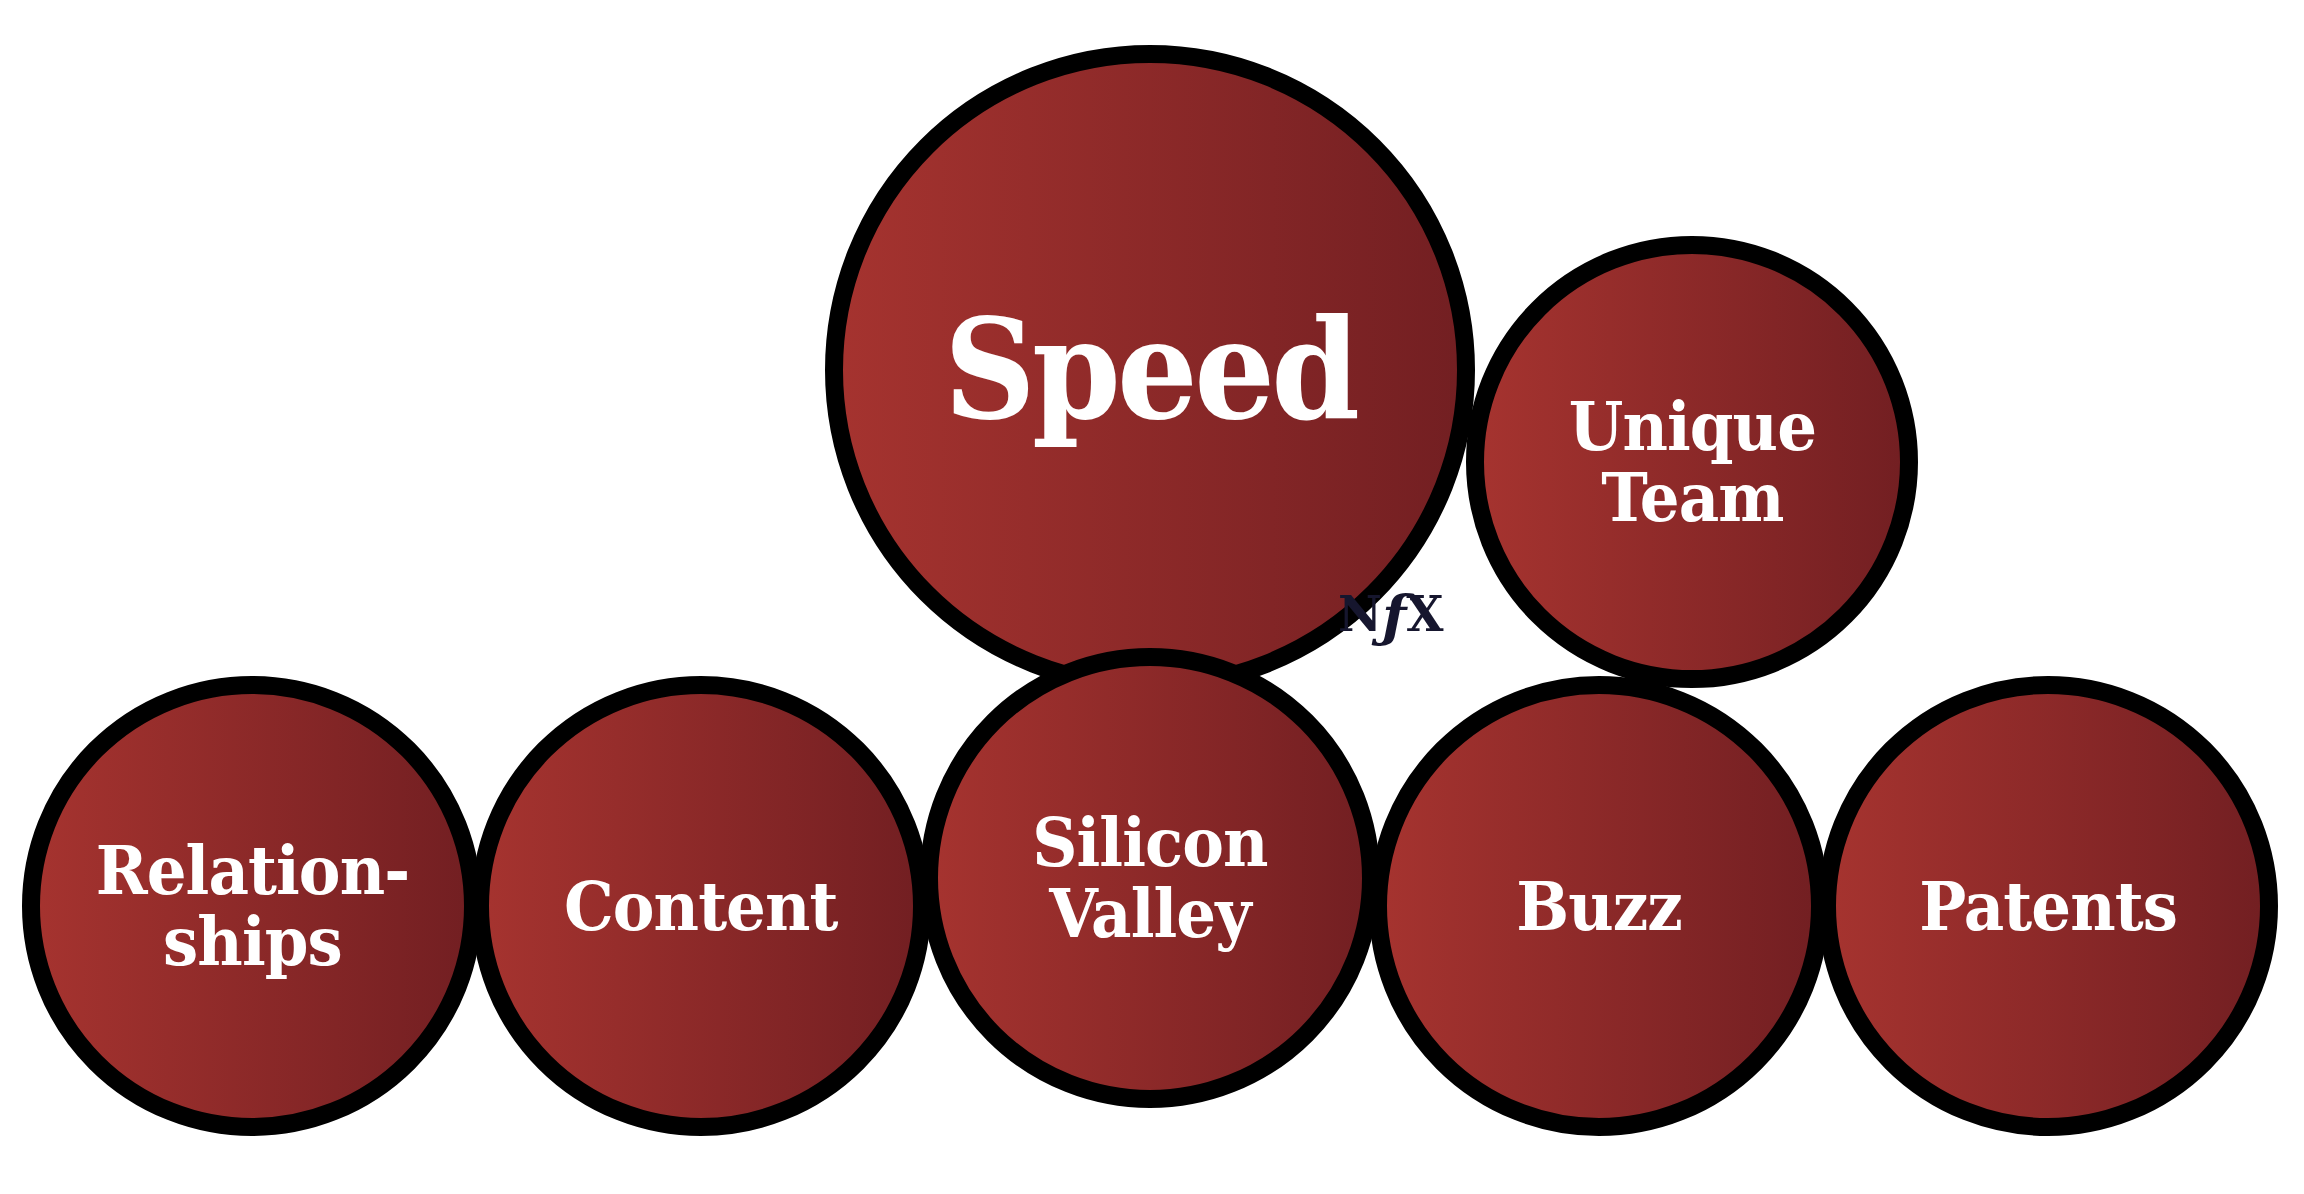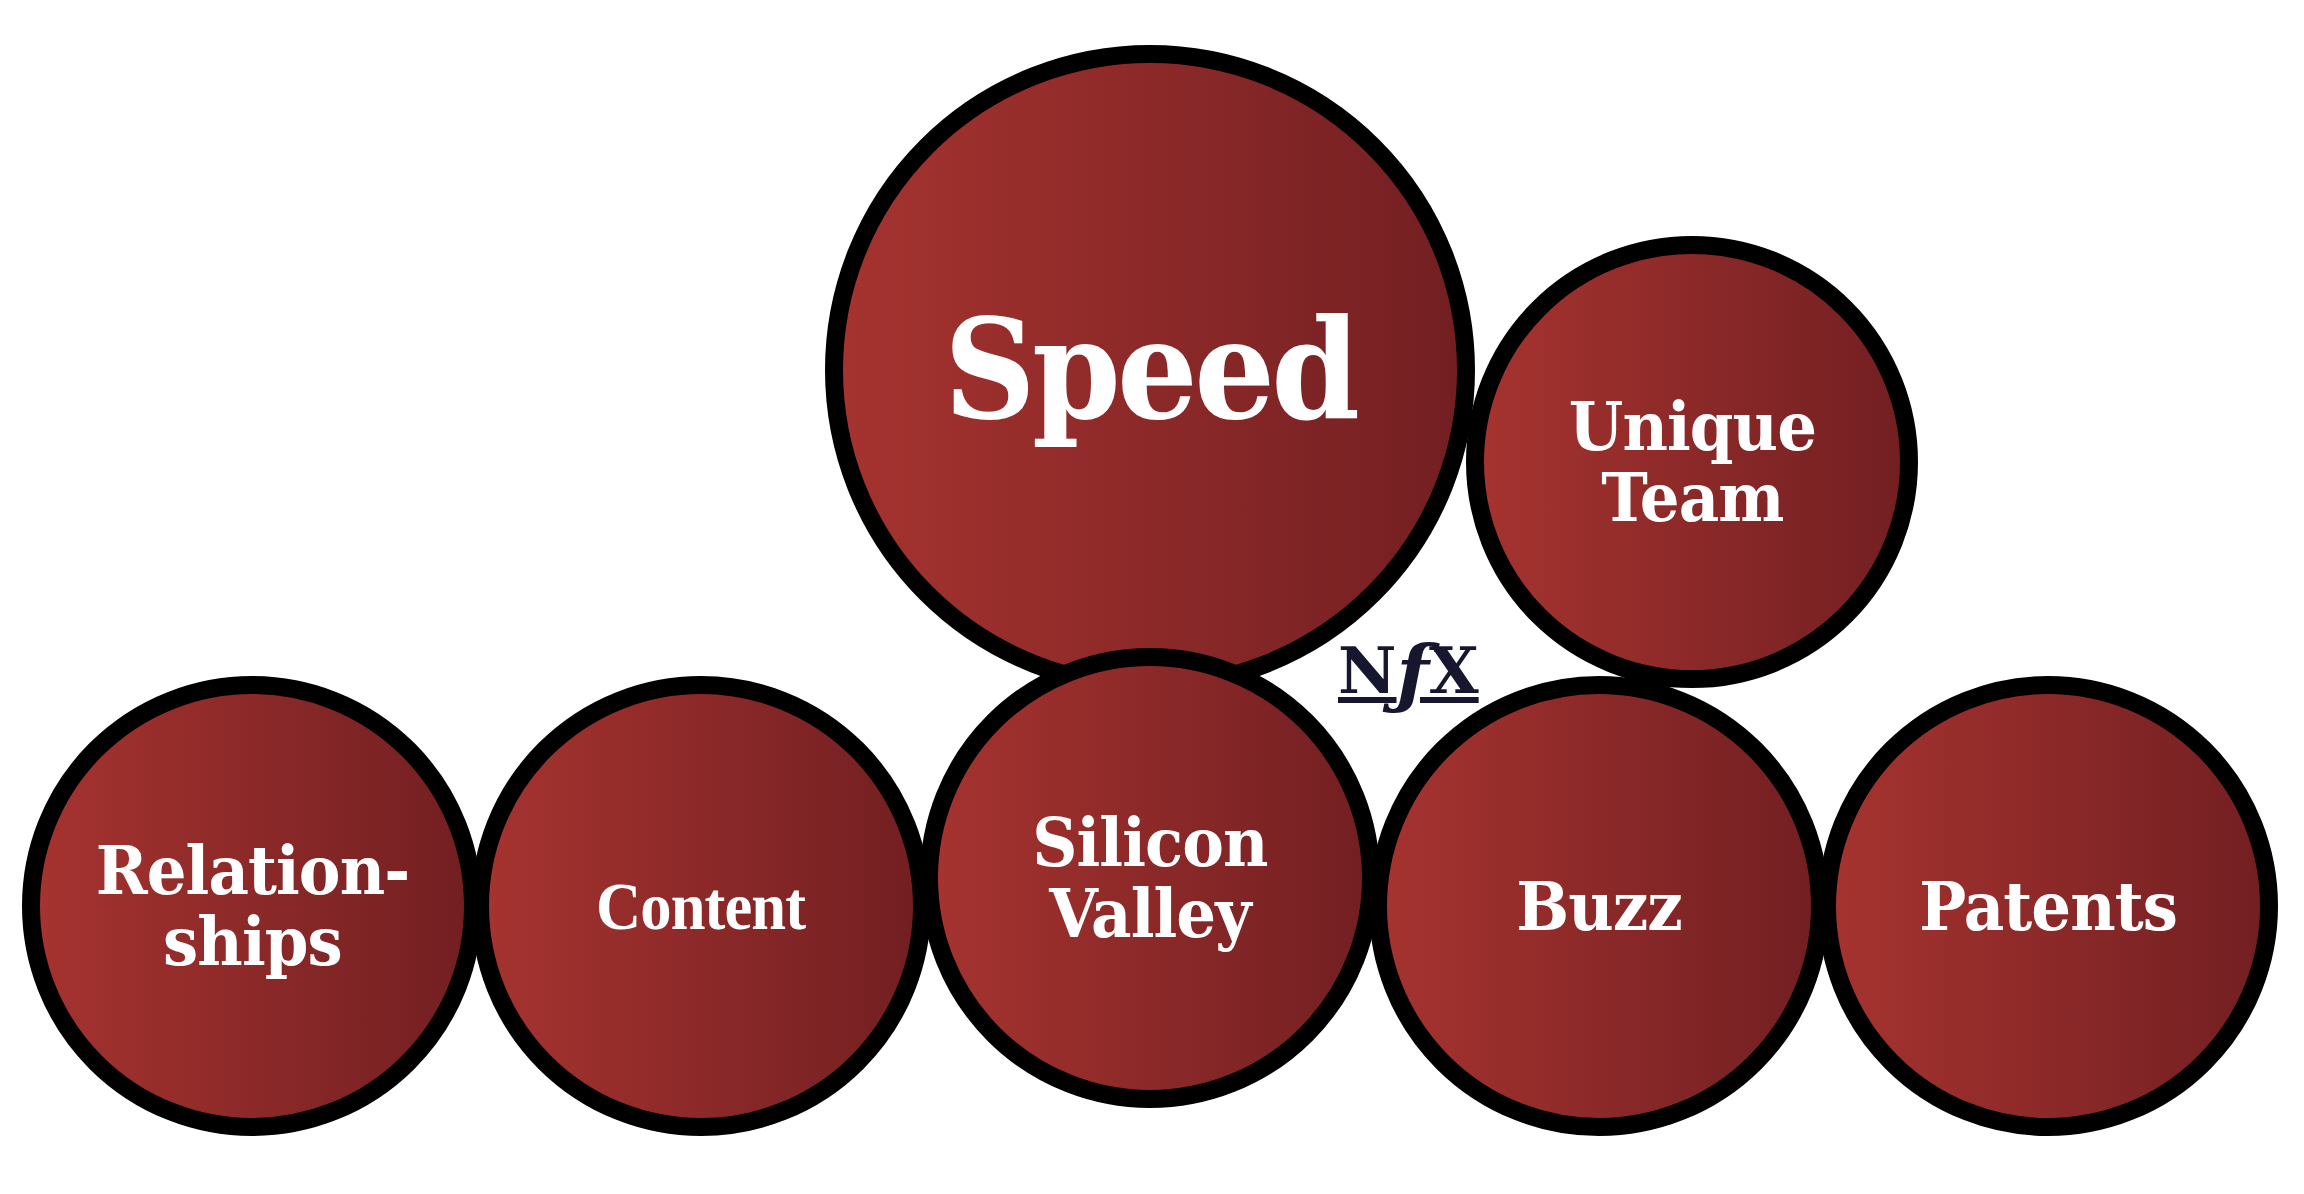--- a/index.html
+++ b/index.html
@@ -34,36 +34,35 @@
     line-height: 1.04;
     letter-spacing: -1px;
     transform: scaleX(0.92);
   }
   
   .c-speed         { left:  825px; top:  45px; width: 650px; height: 650px; }
   .c-speed .label  { font-size: 138px; letter-spacing: -4px; }
   .c-capital       { left:  398px; top: 232px; width: 452px; height: 452px; }
   .c-unique-team   { left: 1466px; top: 236px; width: 452px; height: 452px; }
   .c-relationships { left:   22px; top: 676px; width: 460px; height: 460px; }
-  .c-content       { left:  471px; top: 676px; width: 460px; height: 460px; font-family: Liberation Serif, serif; }
+  .c-content       { left:  471px; top: 676px; width: 460px; height: 460px; }
   .c-silicon-valley{ left:  920px; top: 648px; width: 460px; height: 460px; }
   .c-buzz          { left: 1369px; top: 676px; width: 460px; height: 460px; }
   .c-patents       { left: 1818px; top: 676px; width: 460px; height: 460px; }
   .small-label { font-size: 68px; }
 
   .nfx-logo {
     position: absolute;
     left: 1338px;
-    top: 635px;
-    font-size: 64px;
+    top: 588px;
+    font-size: 48px;
     font-weight: bold;
     line-height: 1;
     color: var(--logo-color, #16162e);
     letter-spacing: 0px;
-    text-decoration: underline;
   }
   .nfx-logo .florin {
     font-style: italic;
     font-size: 1.18em;
     vertical-align: -0.08em;
   }
 </style>
 </head>
 <body>
 

